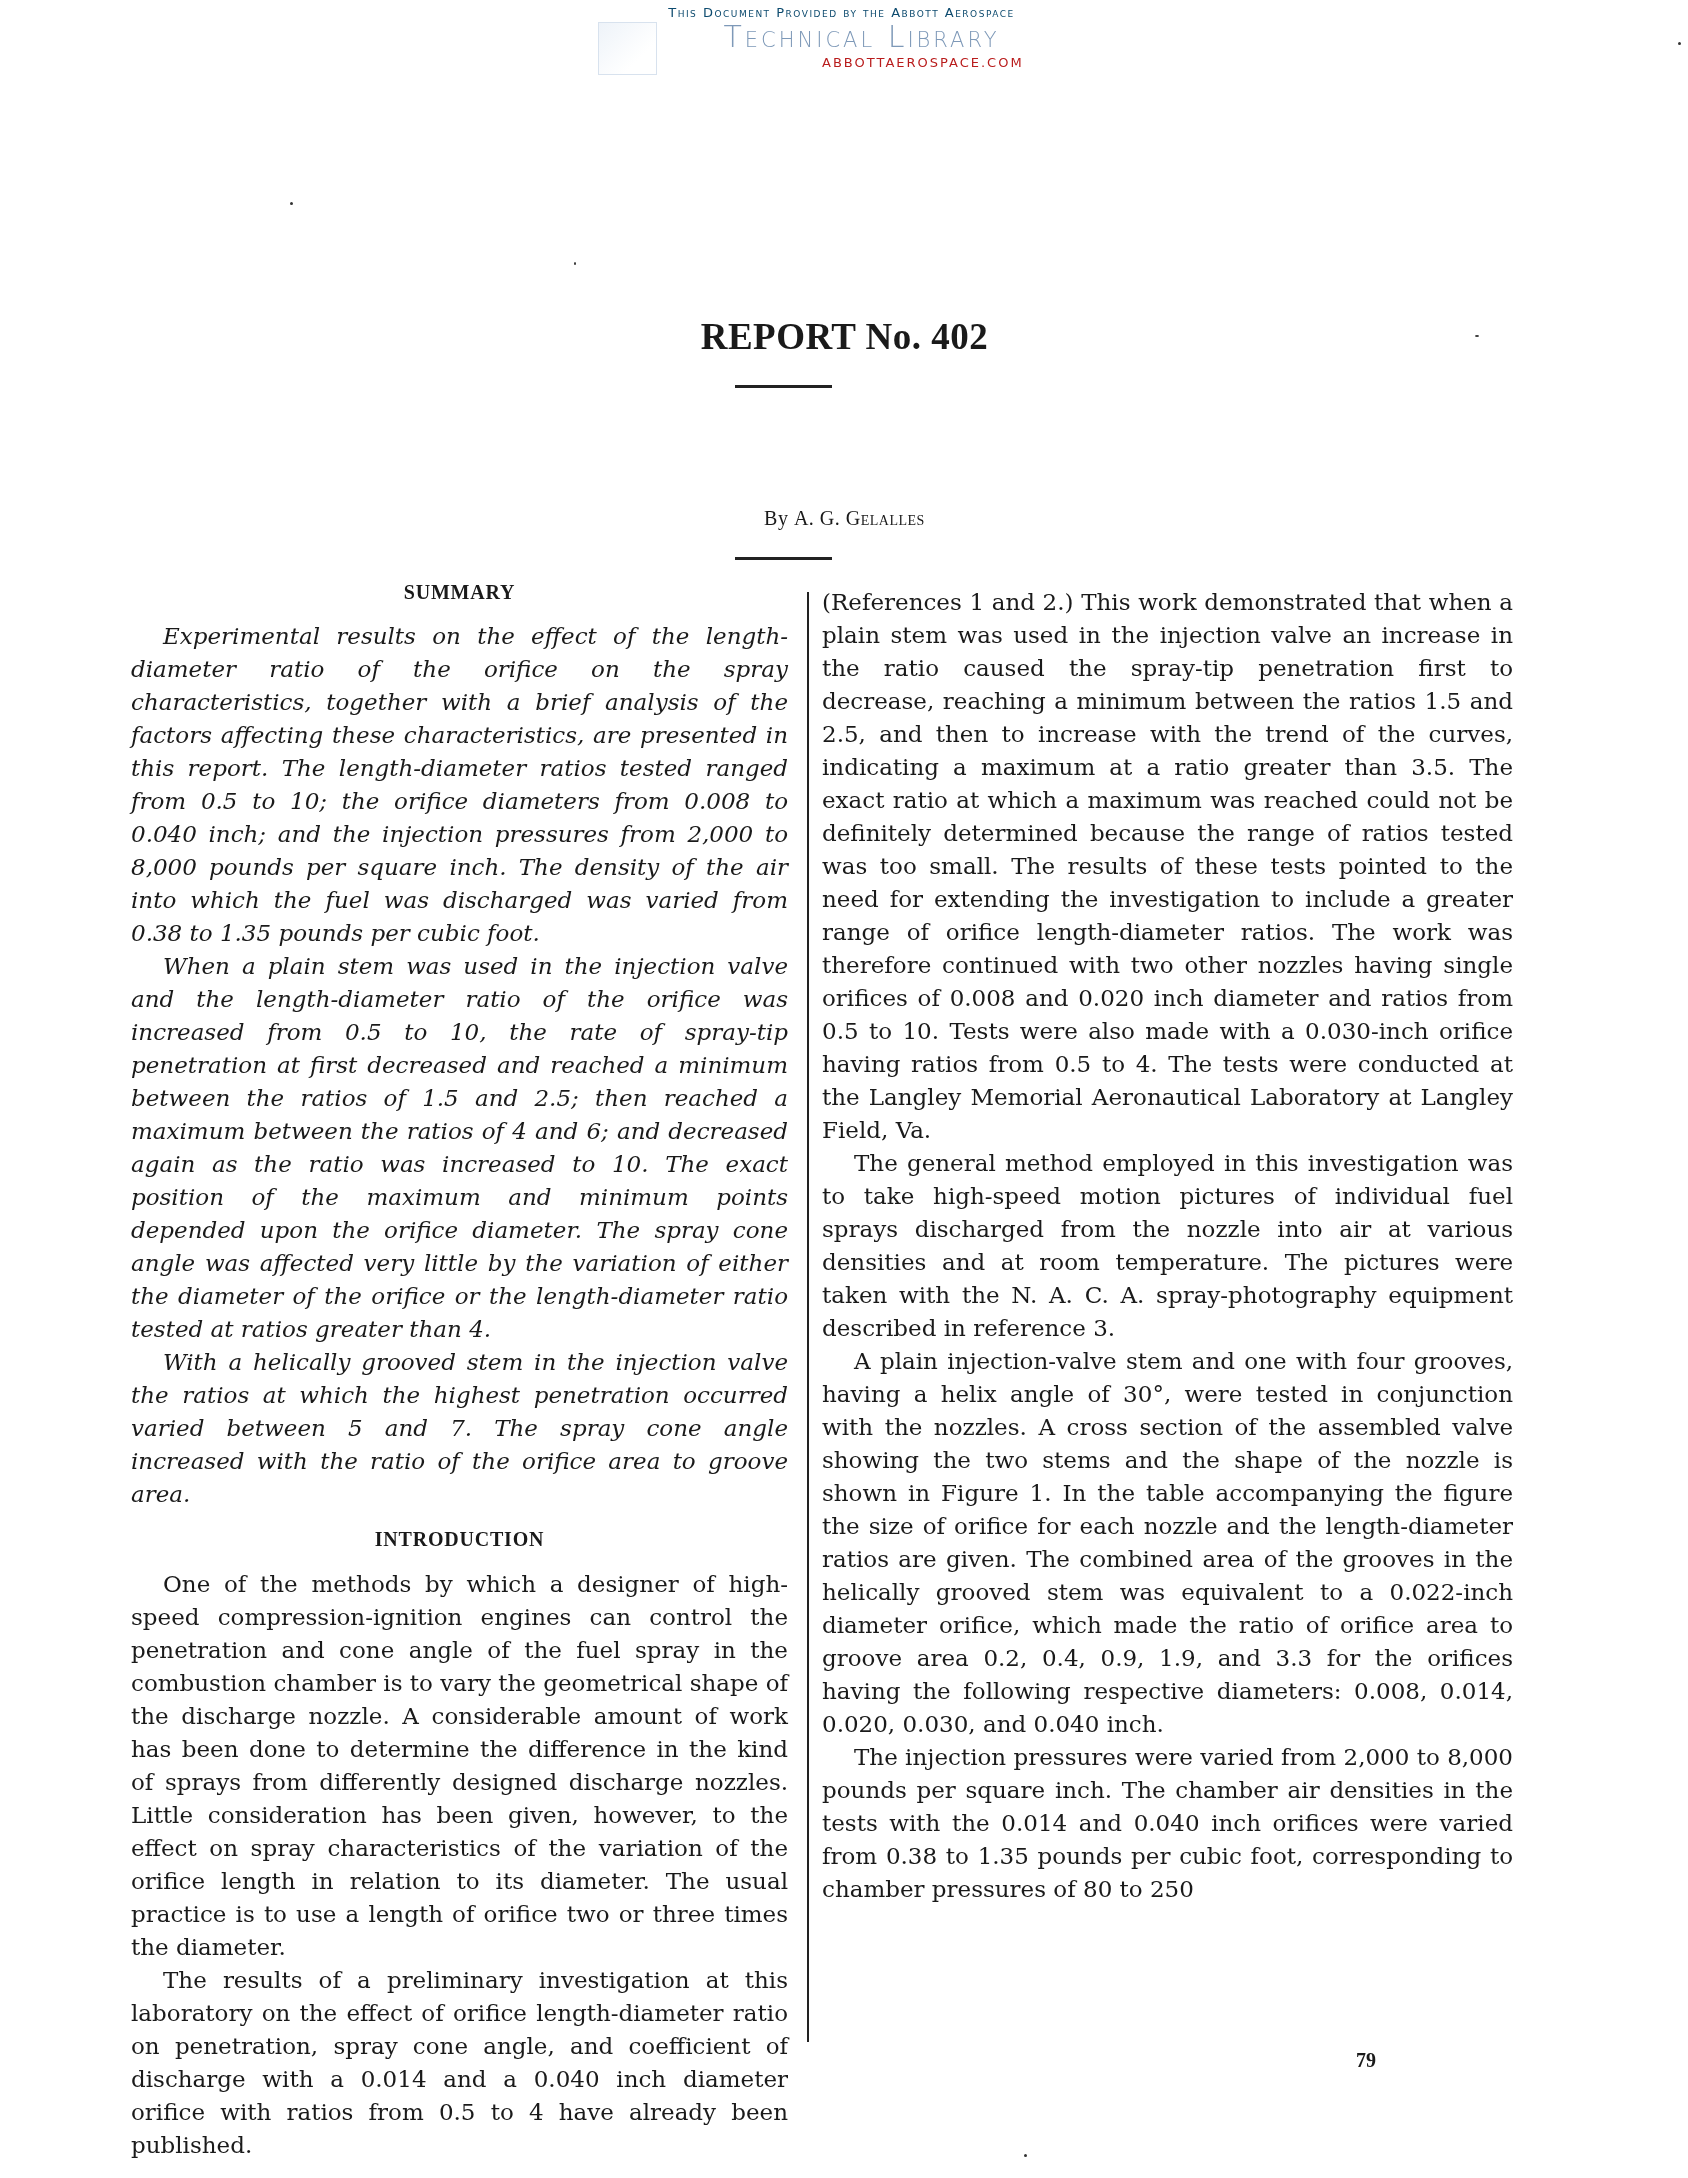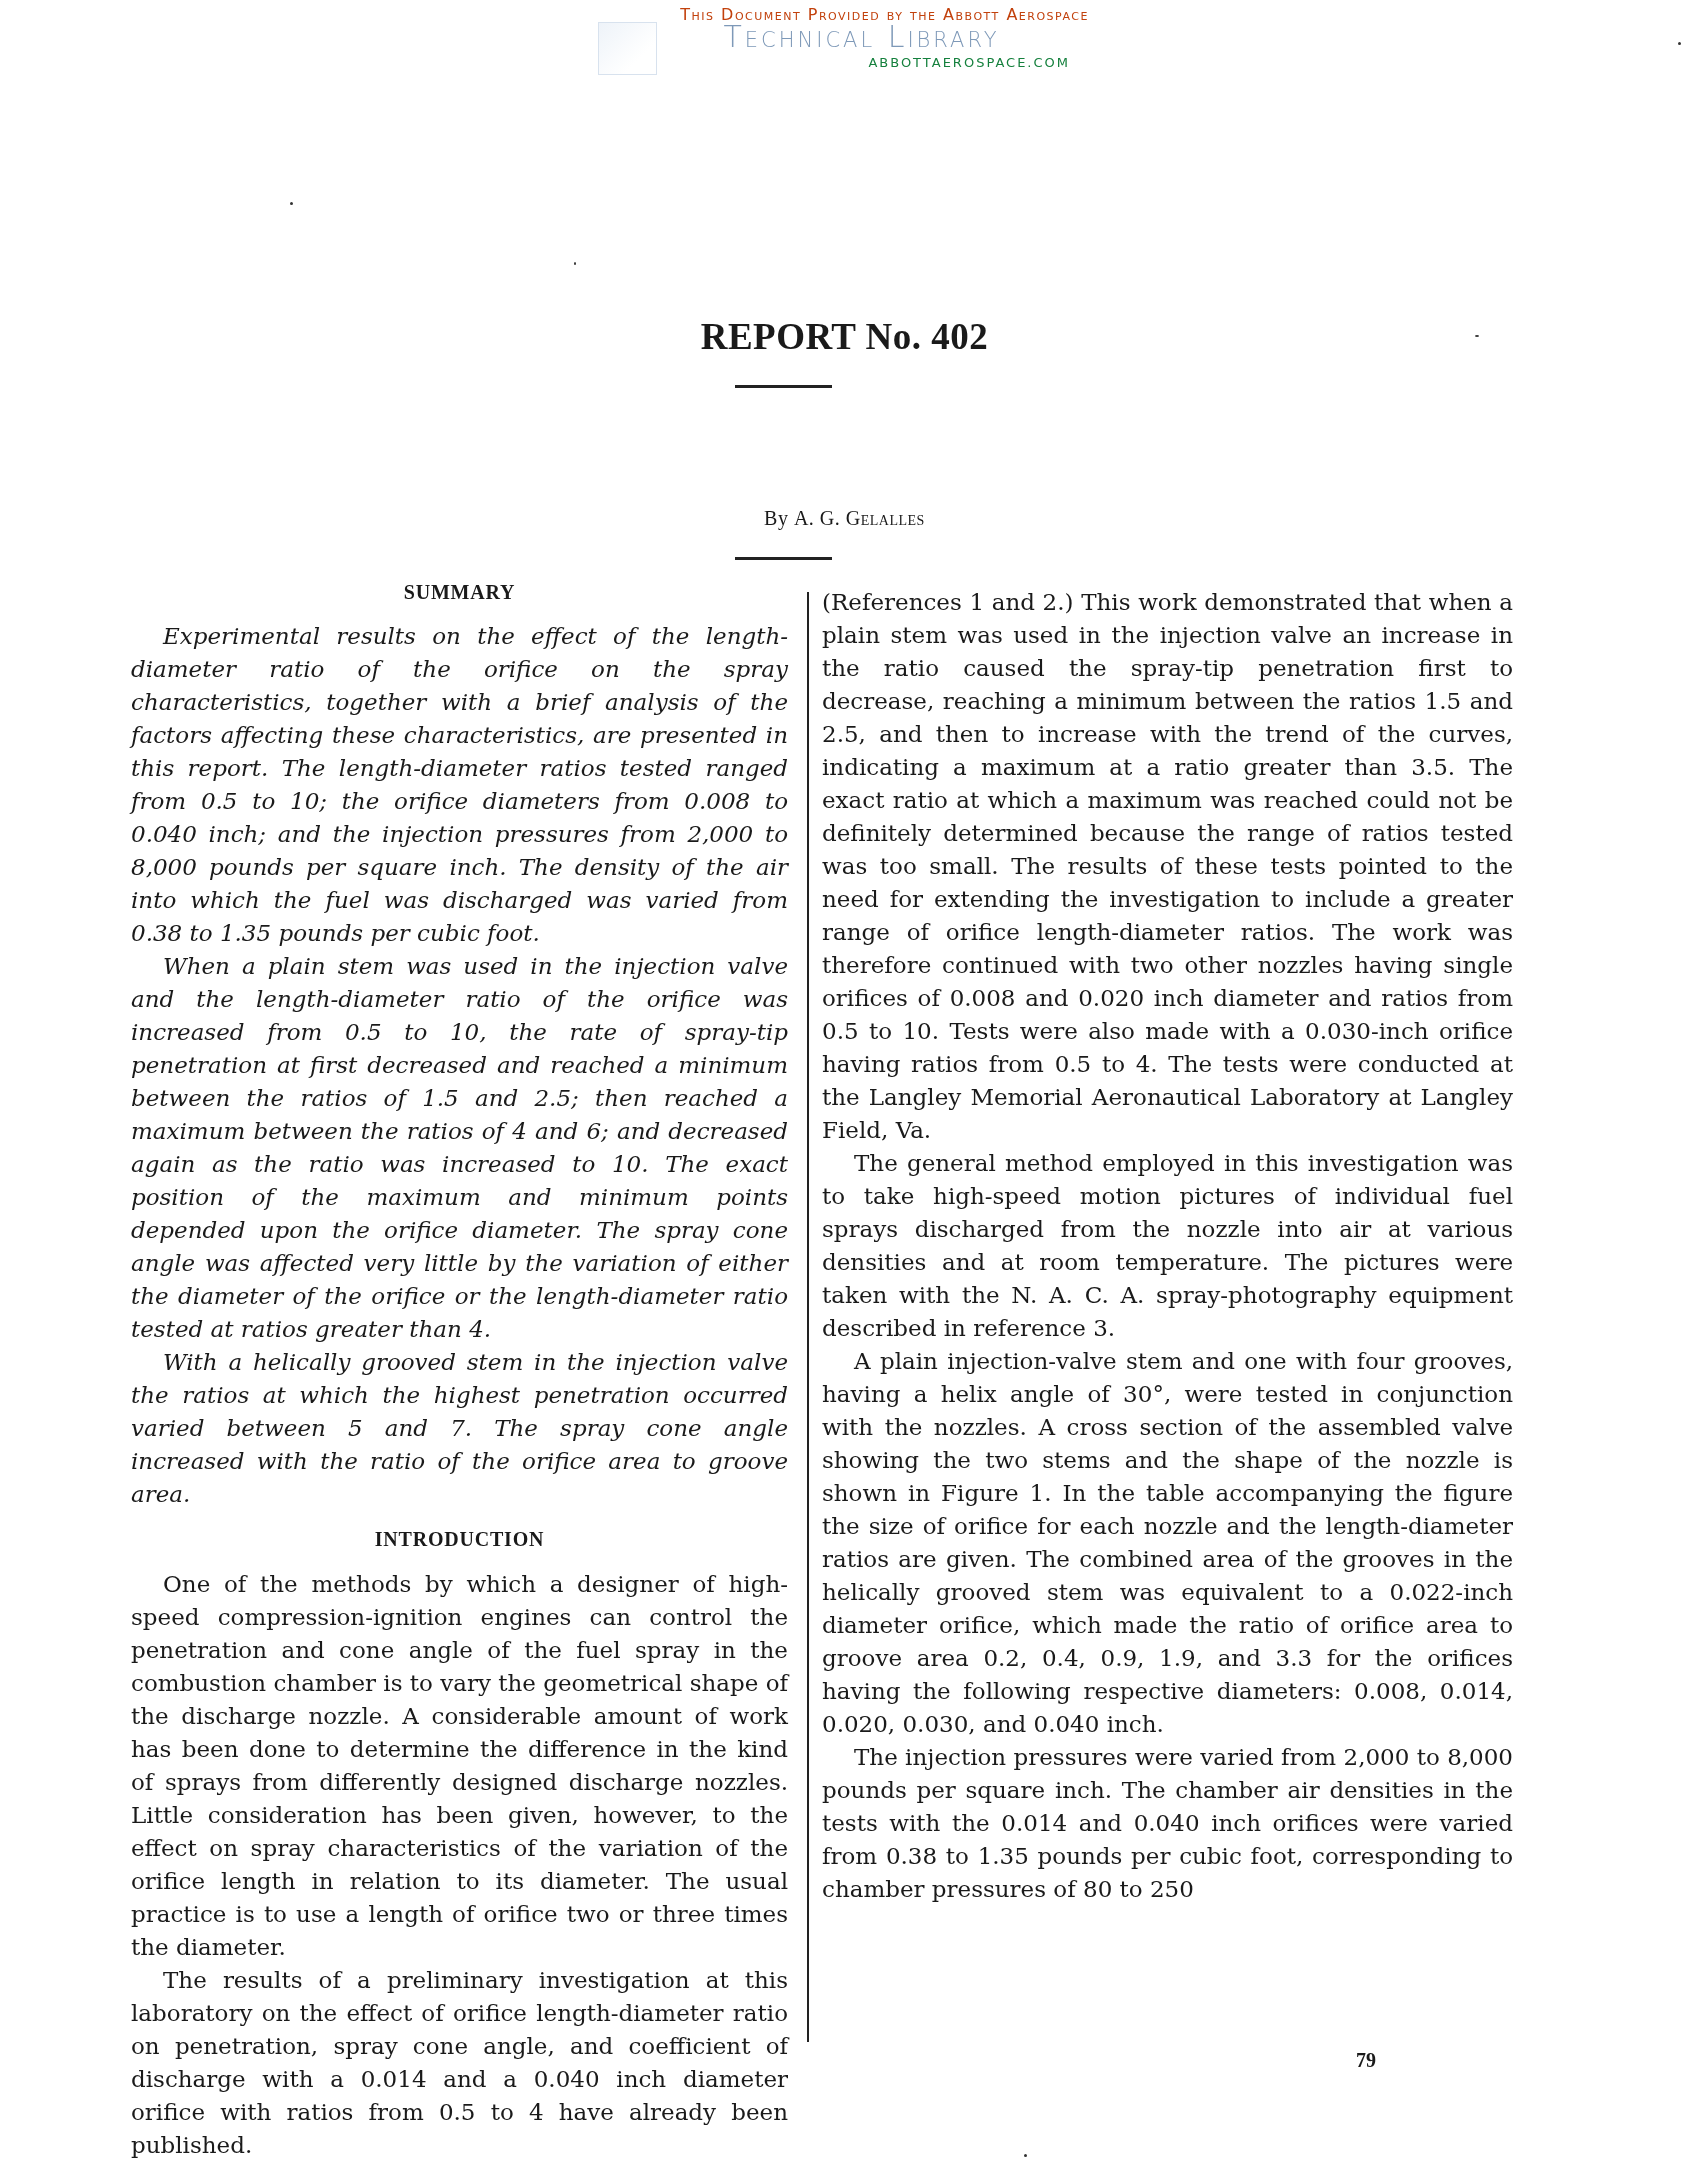--- a/index.html
+++ b/index.html
@@ -1,21 +1,21 @@
 <!DOCTYPE html>
 <html><head>
 <meta charset="utf-8">
 <style>
   html, body { margin: 0; padding: 0; background: #ffffff; }
   body { width: 1689px; height: 2178px; position: relative; overflow: hidden; color: #1a1a1a; font-family: "DejaVu Serif", "Liberation Serif", serif; }
   .watermark { position: absolute; left: 594px; top: 2px; width: 495px; height: 74px; }
   .wm-logo { position: absolute; left: 4px; top: 20px; width: 57px; height: 51px; border: 1px solid #d8e2ee; background: linear-gradient(135deg, #eef3f9 0%, #ffffff 70%); }
-  .wm-line1 { position: absolute; left: 0; top: 3px; width: 495px; text-align: right; font-family: "DejaVu Sans", sans-serif; font-size: 16px; letter-spacing: 1.5px; color: #c2410c; font-variant: small-caps; }
+  .wm-line1 { position: absolute; left: 0; top: 3px; width: 495px; text-align: center; font-family: "DejaVu Sans", sans-serif; font-size: 13px; letter-spacing: 1.5px; color: #0c4a6e; font-variant: small-caps; }
   .wm-line2 { position: absolute; left: 40px; top: 17px; width: 455px; text-align: center; font-family: "DejaVu Sans", sans-serif; font-size: 30px; letter-spacing: 3px; color: #7e99b8; font-weight: 300; font-variant: small-caps; }
-  .wm-line3 { position: absolute; left: 228px; top: 53px; width: 248px; text-align: right; font-family: "DejaVu Sans", sans-serif; font-size: 13px; letter-spacing: 2px; color: #15803d; }
+  .wm-line3 { position: absolute; left: 228px; top: 53px; width: 248px; font-family: "DejaVu Sans", sans-serif; font-size: 13px; letter-spacing: 2px; color: #b91c1c; }
   .report-no { position: absolute; left: 0; width: 1689px; top: 315px; text-align: center; font-family: "Liberation Serif", serif; font-weight: bold; font-size: 37px; letter-spacing: 0.5px; }
   .rule { position: absolute; height: 3px; background: #222; }
   .rule1 { left: 735px; top: 385px; width: 97px; }
   .rule2 { left: 735px; top: 557px; width: 97px; }
   .title { position: absolute; left: 149px; width: 1392px; top: 417px; text-align: center; font-family: "Liberation Serif", serif; font-weight: bold; font-size: 31px; line-height: 33px; letter-spacing: 0.8px; word-spacing: 8px; }
   .author { position: absolute; left: 0; width: 1689px; top: 507px; text-align: center; font-family: "Liberation Serif", serif; font-size: 20px; letter-spacing: 0.5px; }
   .author .sc { font-variant: small-caps; }
   .col { position: absolute; top: 0; font-size: 23px; line-height: 33px; text-align: justify; }
   .col-left { left: 131px; width: 657px; }
   .col-right { left: 822px; width: 691px; }

